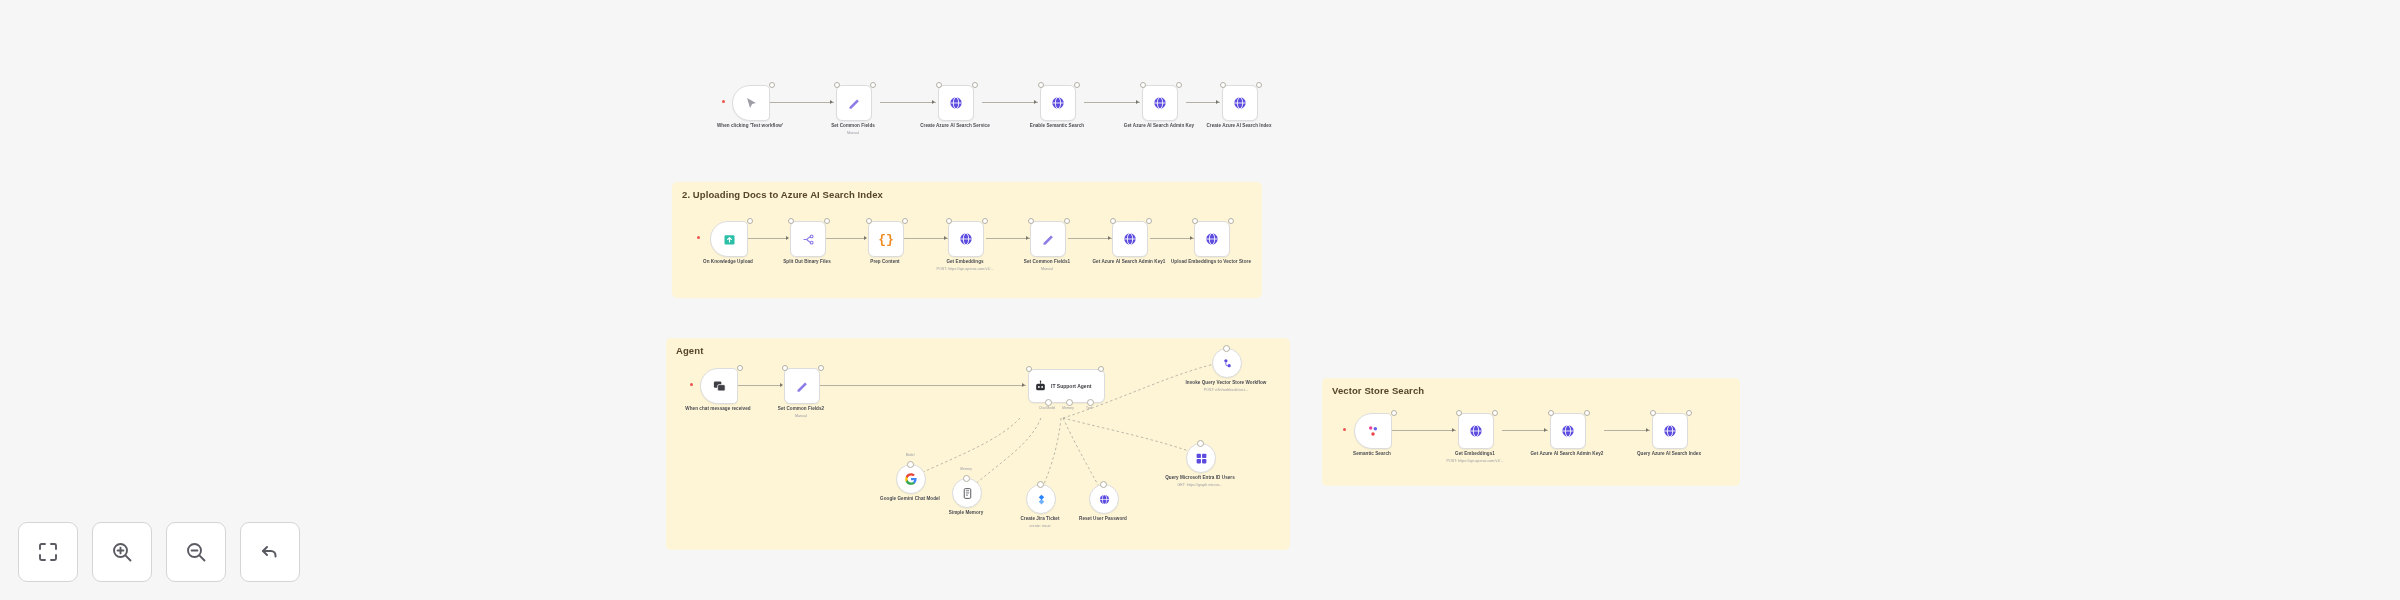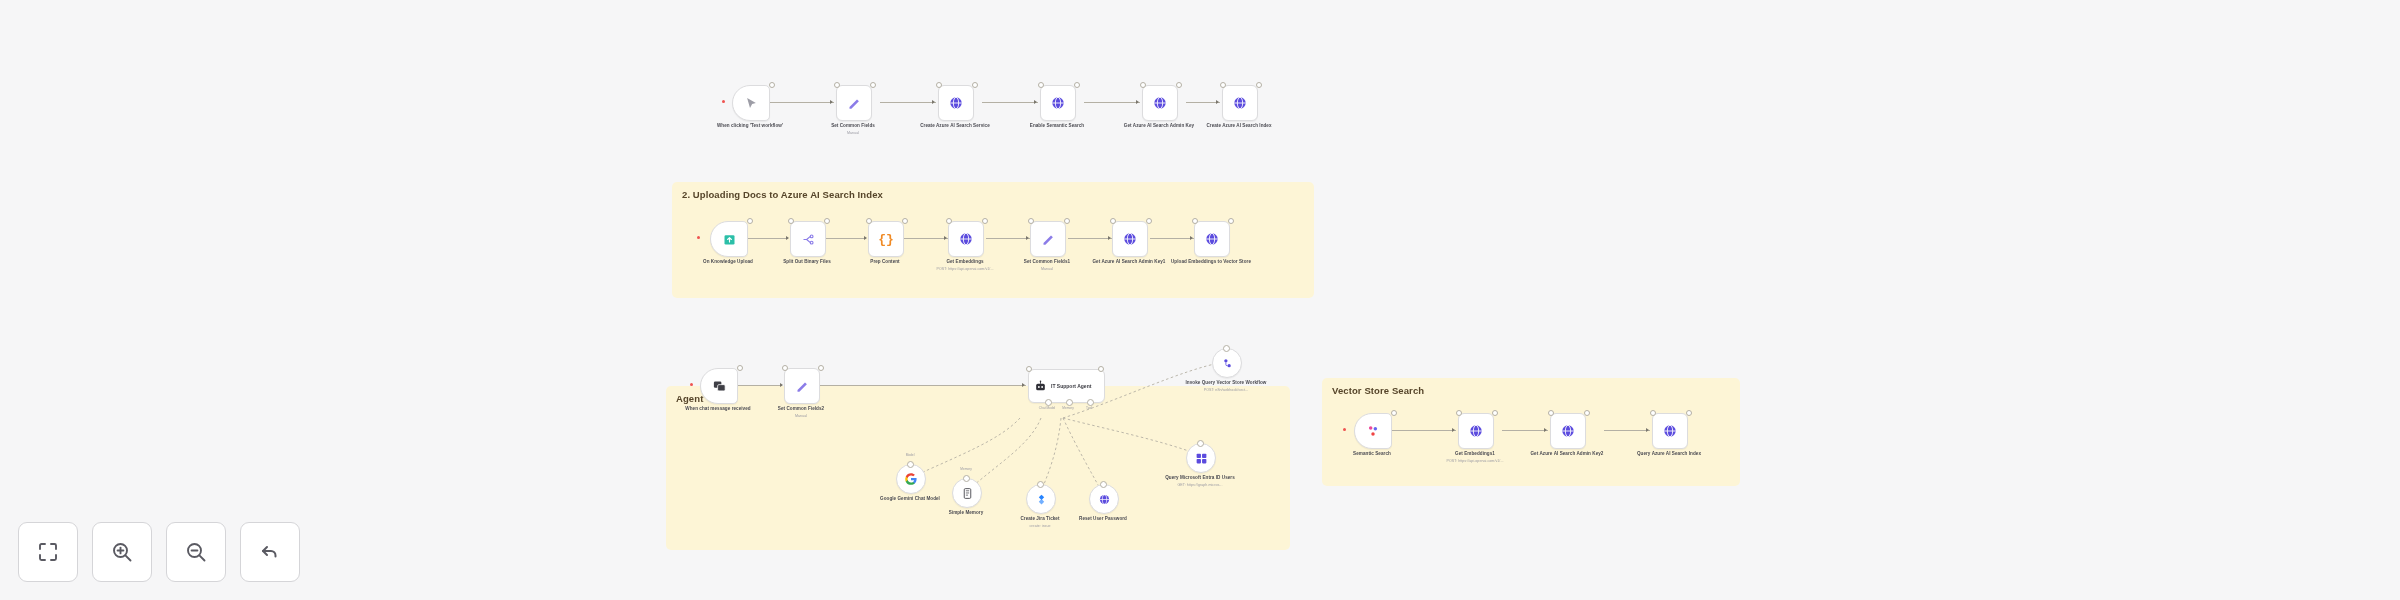--- a/index.html
+++ b/index.html
@@ -228,21 +228,21 @@
           <ellipse cx="12" cy="12" rx="4" ry="8.5" fill="none" stroke="#fff" stroke-width="1.3"></ellipse>
           <line x1="3.5" y1="12" x2="20.5" y2="12" stroke="#fff" stroke-width="1.3"></line>
         </svg>
       </div>
       <div class="node-label" style="left:17px;">Create Azure AI Search Index</div>
       <div class="dot-port" style="left:-2px;"></div>
         <div class="dot-port" style="left:34px;"></div>
     </div>
   </div>
 
-  <div class="sticky" style="left:672px;top:182px;width:642px;height:116px;">
+  <div class="sticky" style="left:672px;top:182px;width:590px;height:116px;">
     <div class="sticky-title">2. Uploading Docs to Azure AI Search Index</div>
   </div>
 
   <div>
     <div class="red-dot" style="left:697px;top:236px;"></div>
 
     <div class="wire" style="left:748px;top:238px;width:40px;"></div>
     <div class="wire" style="left:826px;top:238px;width:40px;"></div>
     <div class="wire" style="left:904px;top:238px;width:44px;"></div>
     <div class="wire" style="left:986px;top:238px;width:44px;"></div>
@@ -338,21 +338,21 @@
           <ellipse cx="12" cy="12" rx="4" ry="8.5" fill="none" stroke="#fff" stroke-width="1.3"></ellipse>
           <line x1="3.5" y1="12" x2="20.5" y2="12" stroke="#fff" stroke-width="1.3"></line>
         </svg>
       </div>
       <div class="node-label" style="left:17px;">Upload Embeddings to Vector Store</div>
       <div class="dot-port" style="left:-2px;"></div>
         <div class="dot-port" style="left:34px;"></div>
     </div>
   </div>
 
-  <div class="sticky" style="left:666px;top:338px;width:624px;height:164px;margin-top:48px;">
+  <div class="sticky" style="left:666px;top:338px;width:624px;height:212px;">
     <div class="sticky-title">Agent</div>
   </div>
 
   <svg class="dashed-layer">
     <g fill="none" stroke="#b4b0a4" stroke-width="0.9" stroke-dasharray="2.5 2.5">
       <path d="M1020,418 C1000,440 960,455 910,478"></path>
       <path d="M1041,418 C1030,445 1000,462 966,492"></path>
       <path d="M1061,418 C1058,448 1050,470 1040,494"></path>
       <path d="M1063,418 C1078,450 1090,470 1103,494"></path>
       <path d="M1063,418 C1110,430 1160,440 1200,455"></path>

